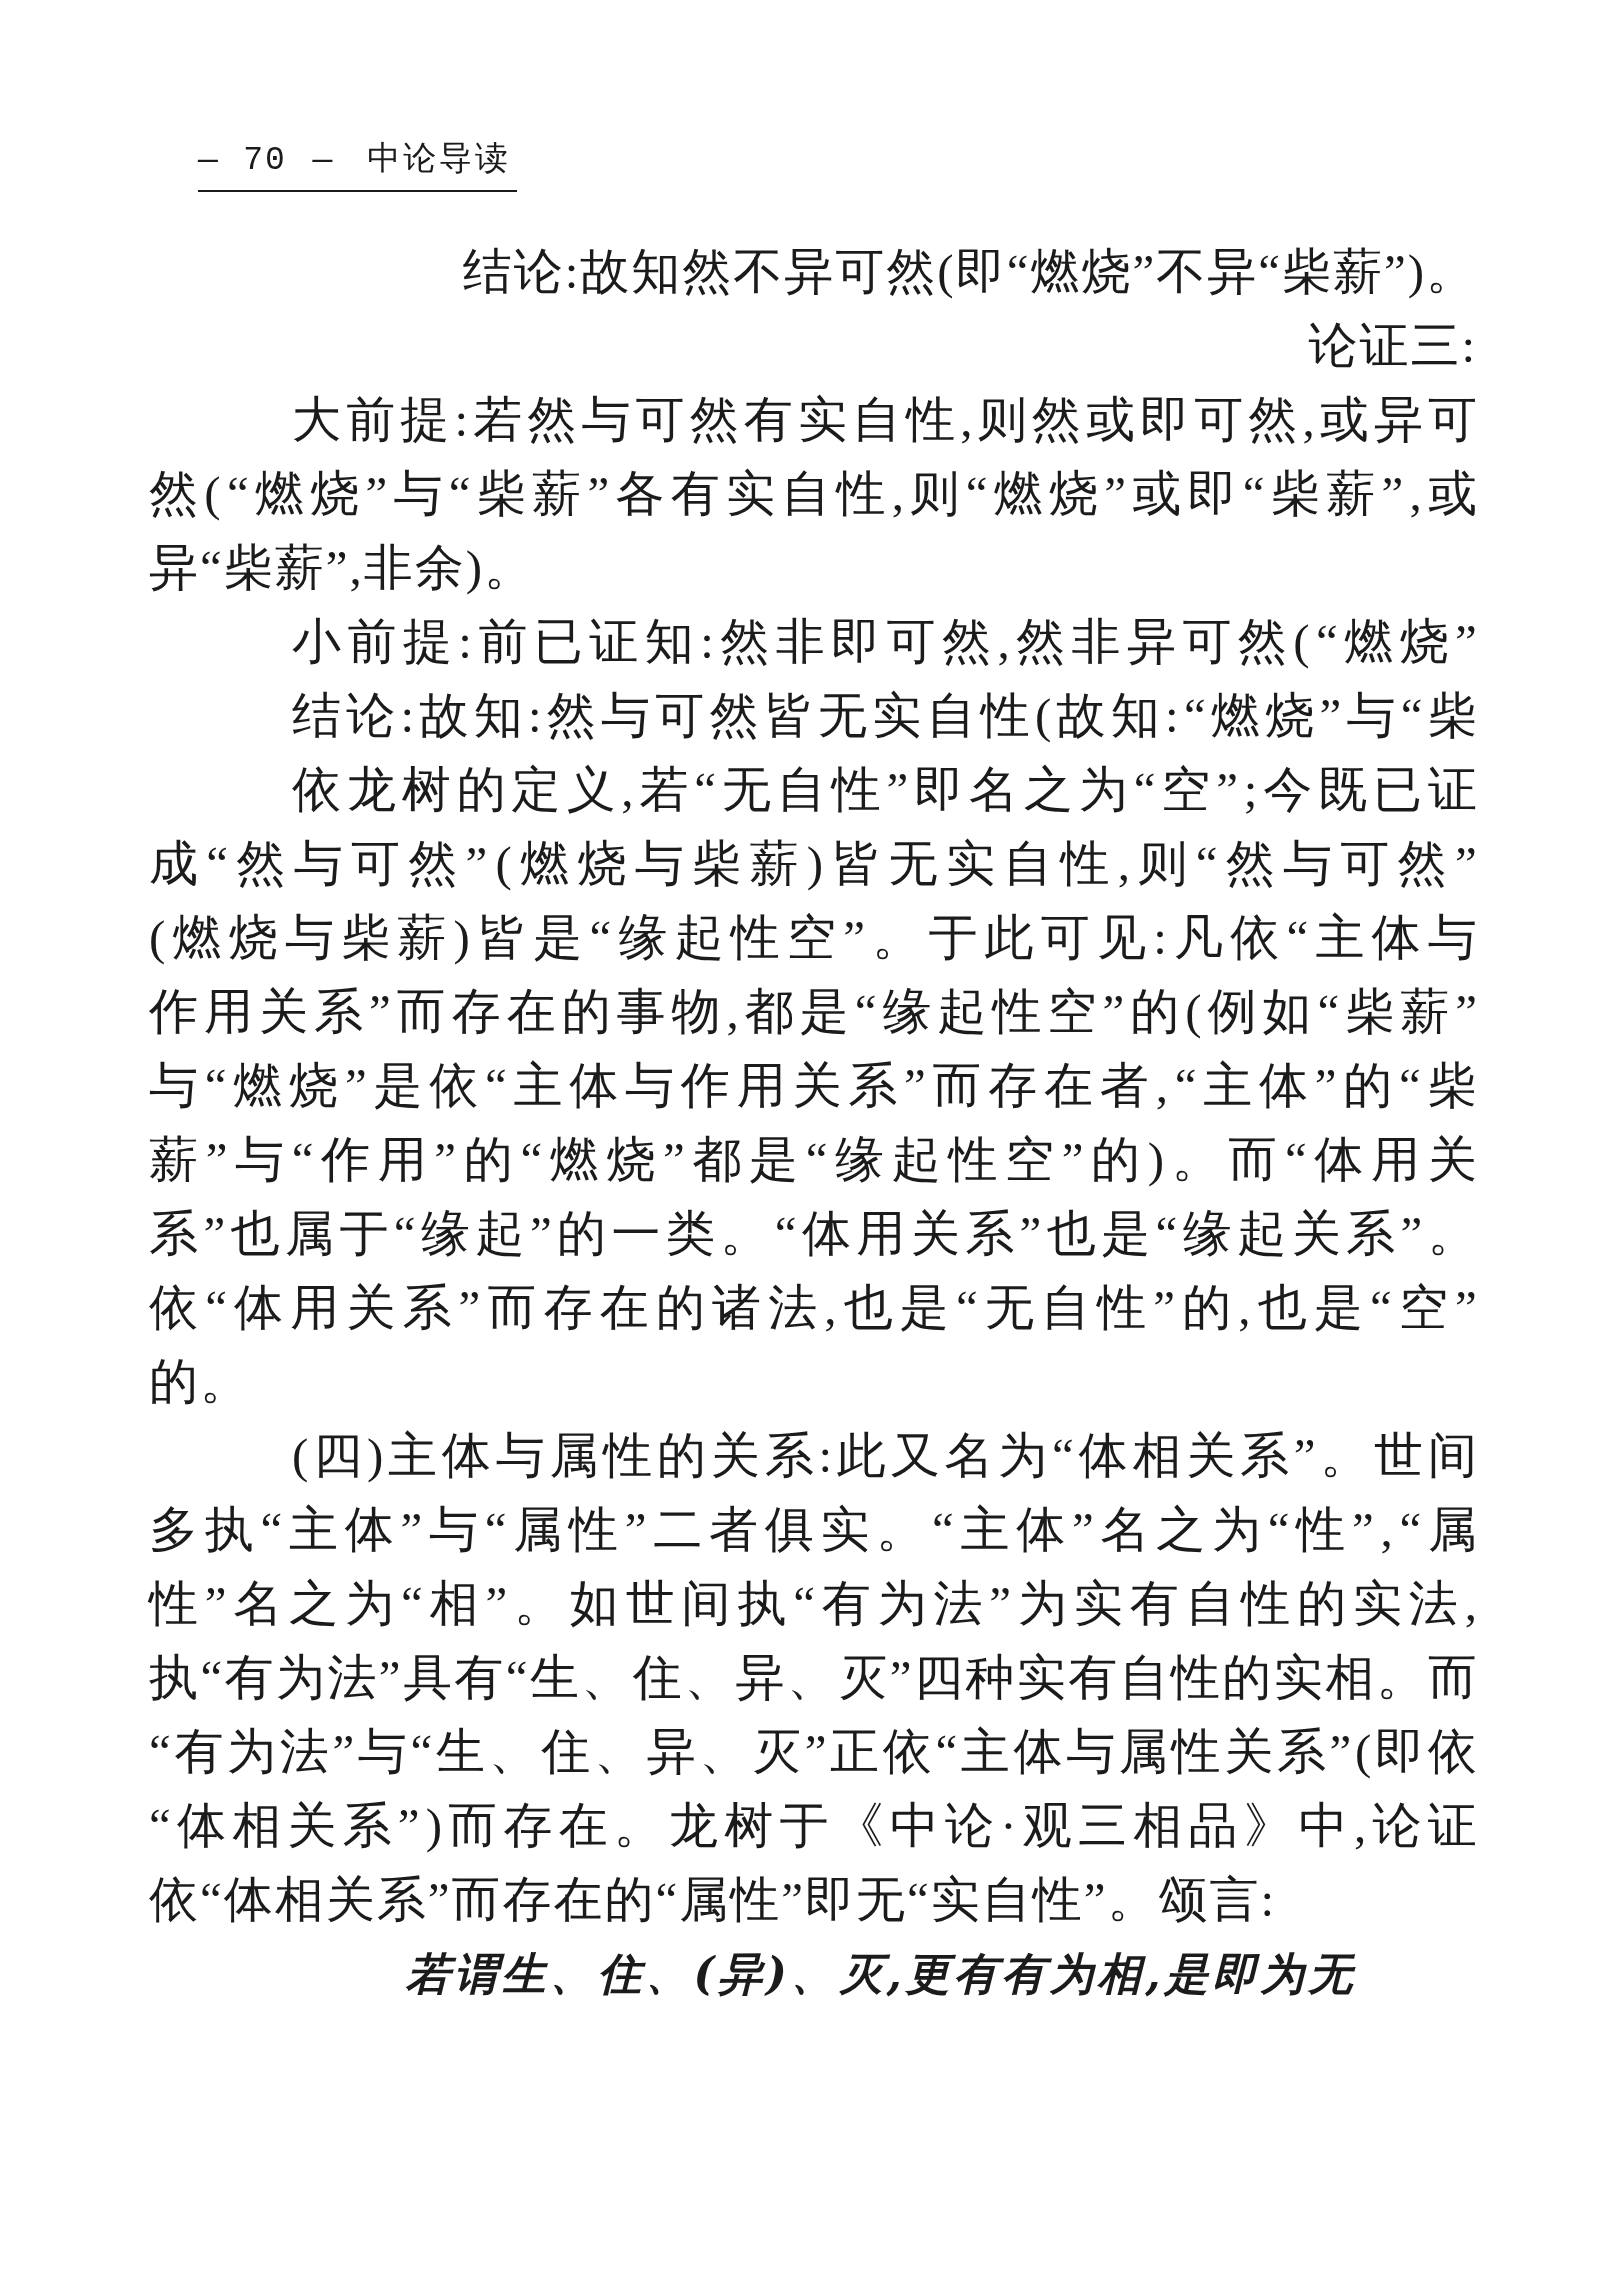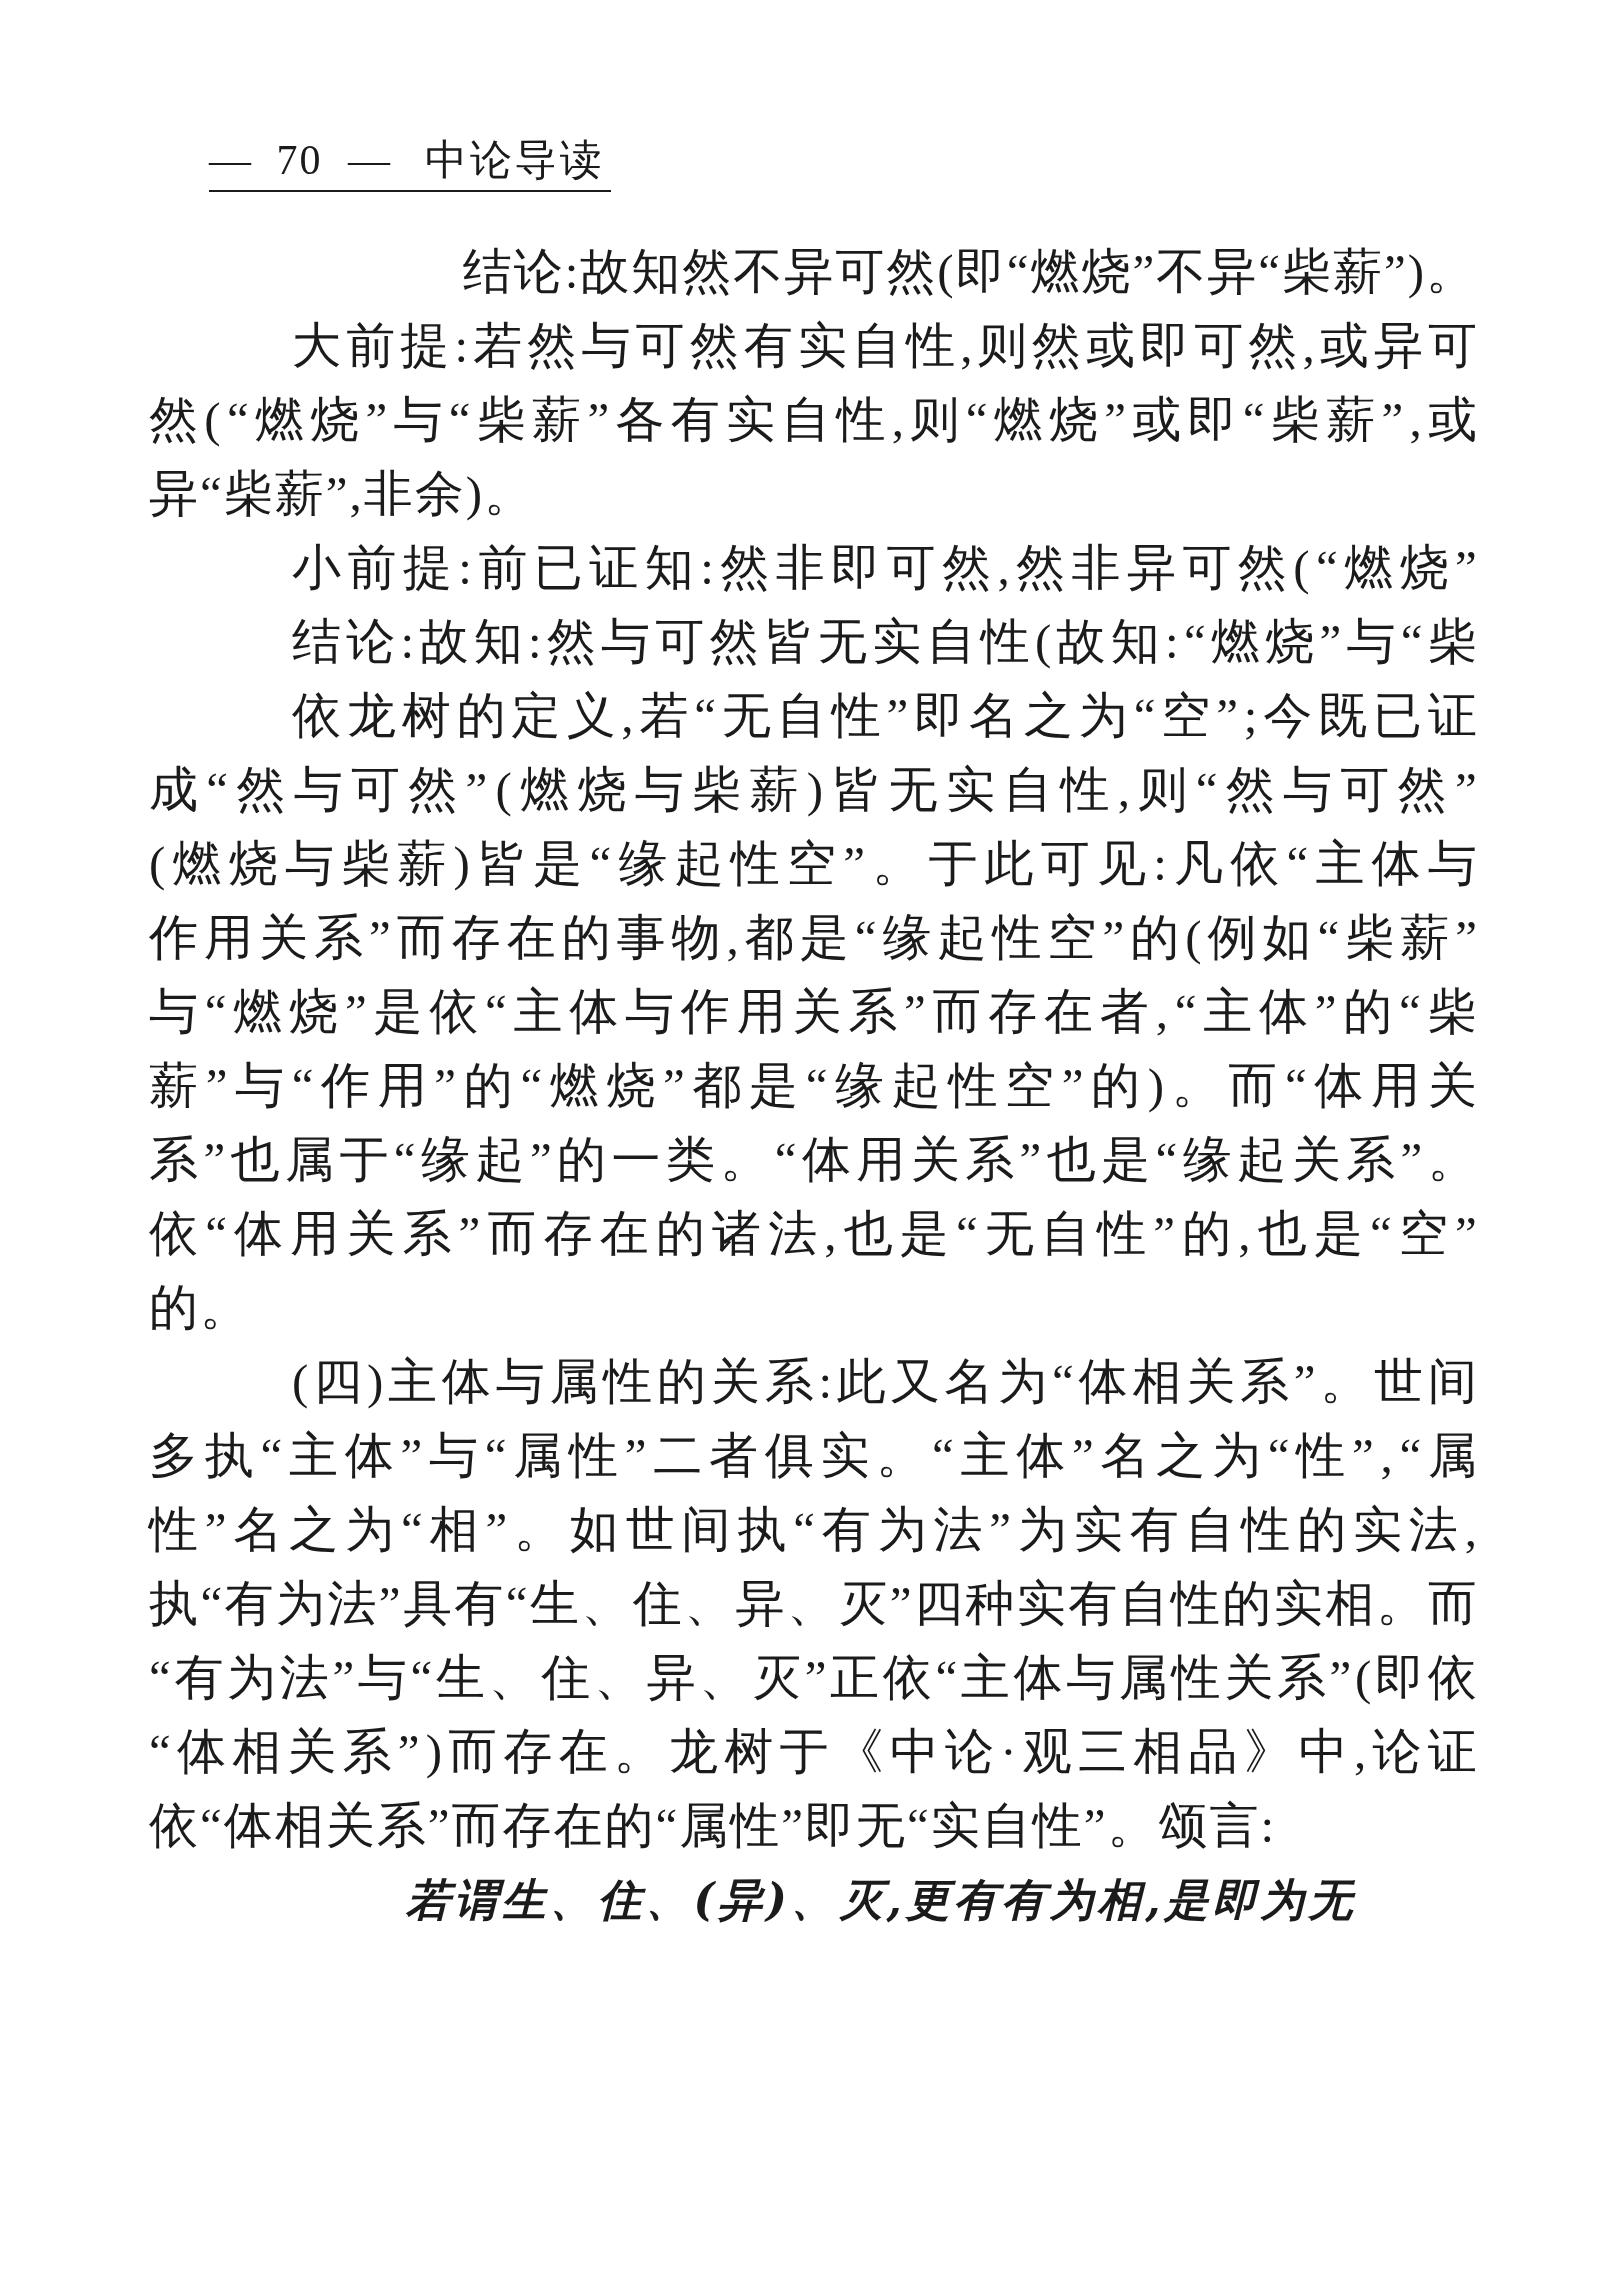--- a/index.html
+++ b/index.html
@@ -15,27 +15,28 @@
     font-family: "Liberation Serif", "DejaVu Serif", serif;
     overflow: hidden;
   }
   .page {
     position: absolute;
     inset: 0;
   }
   
   .running-head {
     position: absolute;
-    left: 209px;
+    left: 198px;
     top: 141px;
     padding: 0 5.9px 9.8px 0;
     border-bottom: 2.9px solid #1b1b1b;
-    font-size: 42px;
+    font-size: 33px;
     line-height: 39px;
     white-space: nowrap;
+    font-family: Liberation Mono, monospace;
   }
   .running-head .dash {
     display: inline-block;
   }
   .running-head .pageno {
     display: inline-block;
     margin: 0 25.5px;
     letter-spacing: 2px;
   }
   .running-head .book-title {
@@ -87,20 +88,21 @@
 <body style="background: rgb(255, 255, 255); color: rgb(27, 27, 27);">
 
 <div class="page">
 
   <div class="running-head" style="border-bottom-color: rgb(27, 27, 27);">
     <span class="dash">—</span><span class="pageno">70</span><span class="dash">—</span><span class="book-title">中论导读</span>
   </div>
 
   <div class="text-block">
       <div class="line indent short">结论:故知然不异可然(即“燃烧”不异“柴薪”)。</div>
+      <div class="line indent short">论证三:</div>
       <div class="line indent full">
         <span>大</span>
         <span>前</span>
         <span>提</span>
         <span>:</span>
         <span>若</span>
         <span>然</span>
         <span>与</span>
         <span>可</span>
         <span>然</span>

